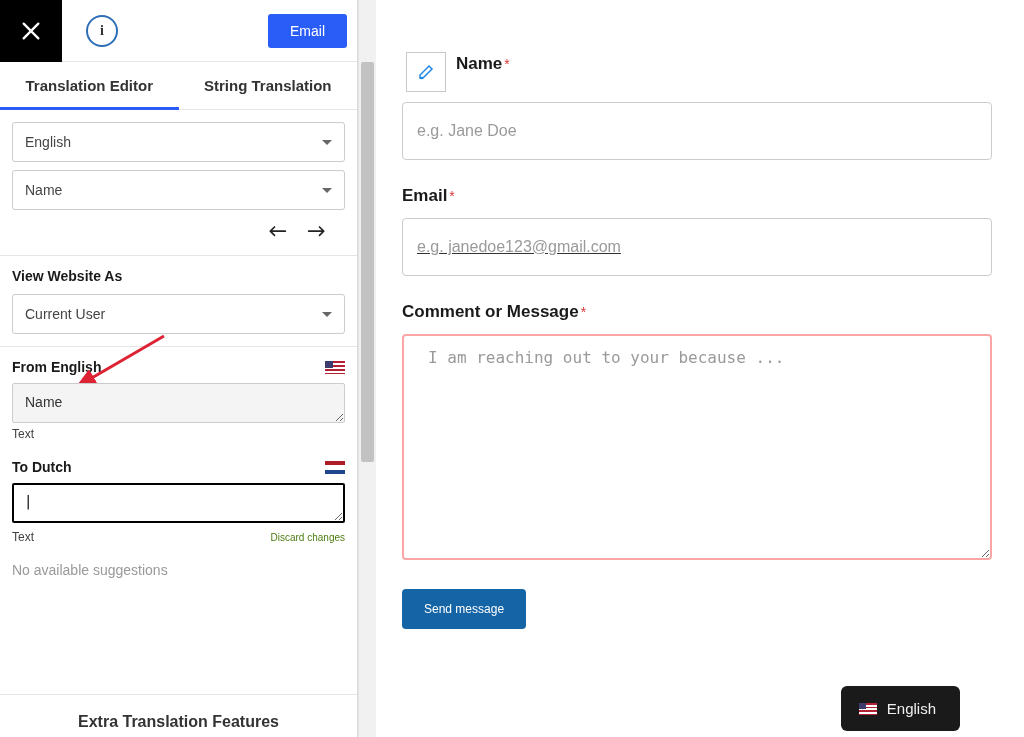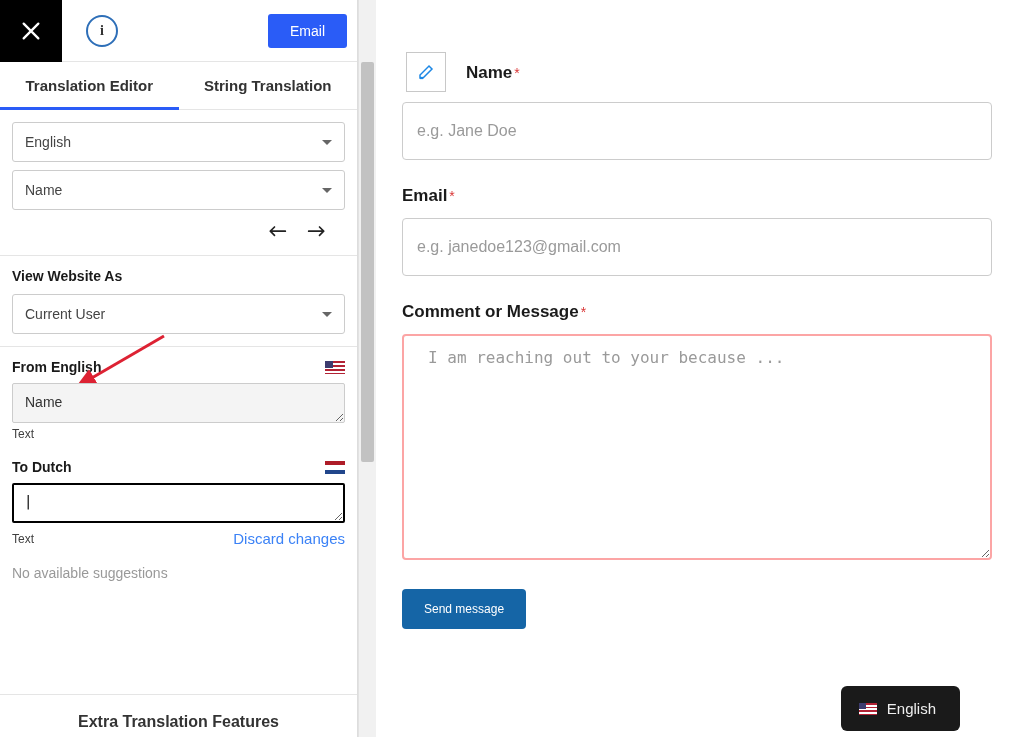--- a/index.html
+++ b/index.html
@@ -26,28 +26,28 @@
 .label { font-weight: 700; font-size: 14px; margin-bottom: 10px; color: #1a1a1a; }
 .label-row { display: flex; justify-content: space-between; align-items: center; margin-bottom: 8px; }
 .flag-us, .flag-nl { width: 20px; height: 13px; display: inline-block; }
 .flag-us { background: linear-gradient(#b22234 0 15%, #fff 15% 30%, #b22234 30% 45%, #fff 45% 60%, #b22234 60% 75%, #fff 75% 90%, #b22234 90% 100%); position: relative; }
 .flag-us::before { content: ""; position: absolute; left: 0; top: 0; width: 40%; height: 55%; background: #3c3b6e; }
 .flag-nl { background: linear-gradient(#ae1c28 0 33%, #fff 33% 66%, #21468b 66% 100%); }
 .textarea-ro { width: 100%; height: 40px; border: 1px solid #ccc; background: #f4f4f4; border-radius: 2px; padding: 10px 12px; font-size: 14px; color: #333; resize: both; overflow: auto; position: relative; }
 .textarea-ed { width: 100%; height: 40px; border: 2px solid #000; border-radius: 2px; padding: 8px 10px; font-size: 14px; resize: both; }
 .sub { font-size: 12px; color: #404040; margin-top: 4px; }
 .sub-row { display: flex; justify-content: space-between; align-items: center; margin-top: 4px; }
-.discard { font-size: 15px; color: #3b82f6; cursor: pointer; }
+.discard { font-size: 10px; color: #4d7c0f; cursor: pointer; }
 .suggest { font-size: 14px; color: #999; margin-top: 18px; }
 .extra { font-weight: 700; font-size: 16px; padding: 18px 16px 6px; text-align: center; }
 .vscroll { width: 18px; background: #f1f1f1; border-left: 1px solid #e2e2e2; height: 100%; position: relative; }
 .vscroll-thumb { position: absolute; left: 2px; right: 2px; top: 62px; height: 400px; background: #c2c2c2; border-radius: 2px; }
 .preview { flex: 1; padding: 28px 32px 20px 26px; overflow: hidden; position: relative; }
 .edit-chip { position: absolute; left: 4px; top: 0px; width: 40px; height: 40px; border: 1px solid #c8c8c8; background: #fff; display: flex; align-items: center; justify-content: center; cursor: pointer; }
-.name-row { display: flex; align-items: center; gap: 22px; }
+.name-row { display: flex; align-items: flex-start; gap: 12px; }
 .field-label { font-weight: 700; font-size: 17px; color: #1a1a1a; }
 .req { color: #d93636; margin-left: 2px; }
 .field-block { margin-bottom: 26px; }
 .input { width: 100%; height: 58px; border: 1px solid #ccc; border-radius: 4px; padding: 0 14px; font-size: 16px; color: #333; }
 .input::placeholder { color: #9a9a9a; }
 .textarea { width: 100%; height: 226px; border: 2px solid #fca5a5; border-radius: 4px; padding: 12px 24px; font-size: 16px; color: #333; resize: both; }
 .textarea::placeholder { color: #9a9a9a; }
 .send-btn { background: #1565a6; color: #fff; border: none; padding: 13px 22px; font-size: 12px; border-radius: 4px; cursor: pointer; }
 .lang-pill { position: absolute; right: 64px; bottom: 6px; background: #1a1a1a; color: #eee; padding: 14px 24px 14px 18px; border-radius: 6px; display: flex; align-items: center; gap: 10px; font-size: 15px; cursor: pointer; }
 .lang-pill .flag-us { width: 18px; height: 12px; }
@@ -160,21 +160,21 @@
               </svg>
           </div>
         </div>
         <div style="padding-top:2px"><span class="field-label">Name</span><span class="req">*</span></div>
       </div>
       <input class="input" style="margin-top: 10px;" placeholder="e.g. Jane Doe">
     </div>
 
     <div class="field-block">
       <div><span class="field-label">Email</span><span class="req">*</span></div>
-      <input class="input" style="margin-top: 12px;" placeholder="e.g. janedoe123@gmail.com">
+      <input class="input" style="margin-top: 12px; text-decoration: underline;" placeholder="e.g. janedoe123@gmail.com">
     </div>
 
     <div class="field-block">
       <div><span class="field-label">Comment or Message</span><span class="req">*</span></div>
       <textarea class="textarea" style="margin-top: 12px;" placeholder="I am reaching out to your because ..."></textarea>
     </div>
 
     <button class="send-btn">Send message</button>
 
     <div class="lang-pill">

